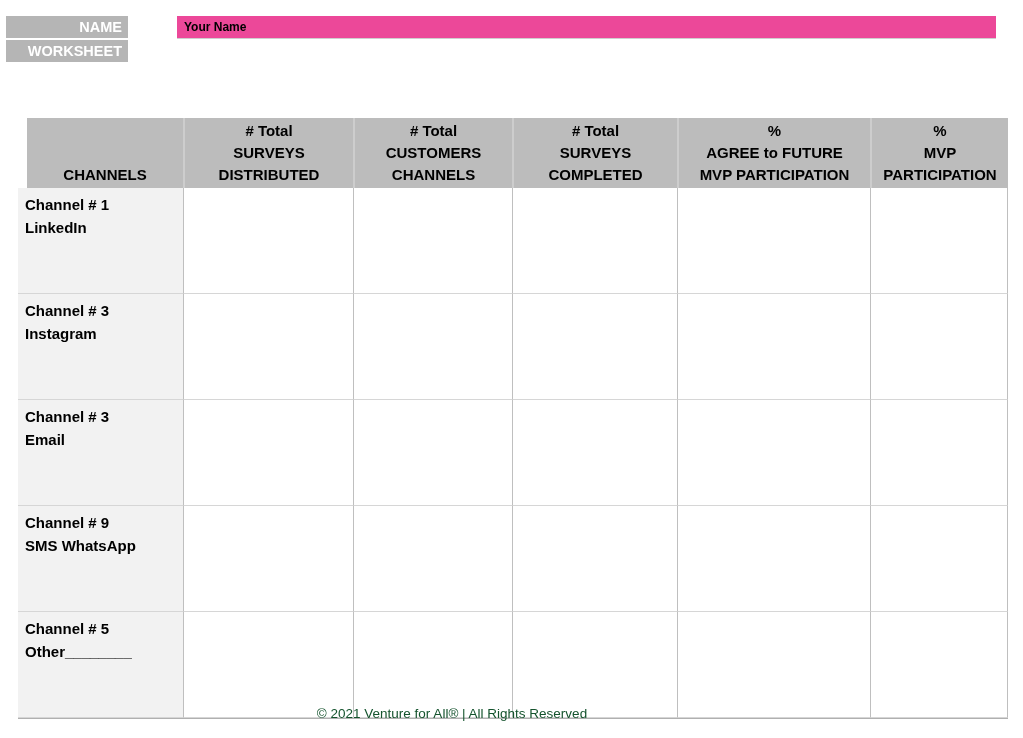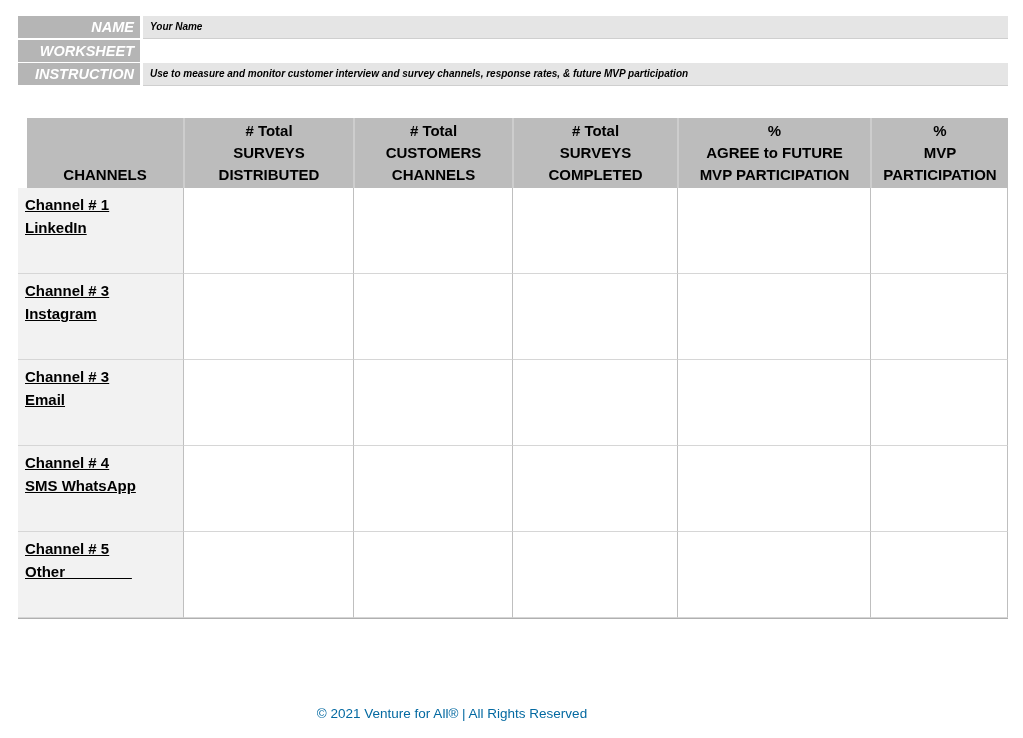--- a/index.html
+++ b/index.html
@@ -5,36 +5,36 @@
   html, body { margin: 0; padding: 0; }
   body {
     width: 1023px; height: 738px;
     background: #ffffff;
     font-family: "Liberation Sans", sans-serif;
     color: #000;
   }
   .page { position: relative; width: 1023px; height: 738px; overflow: hidden; background: #fff; }
 
   
-  .info { position: absolute; left: 18px; top: 16px; width: 990px; font-style: italic; }
+  .info { position: absolute; left: 6px; top: 16px; width: 990px; }
   .info-row { display: flex; margin-bottom: 1px; }
   .info-label {
     width: 122px; height: 22px; line-height: 22px;
     background: #b5b5b5; color: #ffffff;
     font-weight: bold; font-size: 14.5px;
     text-align: right; padding-right: 6px;
     box-sizing: border-box; flex: 0 0 122px;
   }
   .info-gap { width: 3px; flex: 0 0 3px; background: #ffffff; }
   .info-value {
     flex: 1; height: 22px; line-height: 22px;
-    background: #e5e5e5; color: #000;
-    font-weight: bold; font-size: 10px;
+    background: #ec4899; color: #000;
+    font-weight: bold; font-size: 12px;
     padding-left: 7px; border-bottom: 1px solid #cfcfcf;
-    white-space: nowrap; overflow: hidden;
+    white-space: nowrap; overflow: hidden; margin-left: 46px;
   }
 
   
   .table { position: absolute; left: 18px; top: 118px; width: 990px; }
   .thead { display: flex; height: 70px; }
   .th {
     background: #bcbcbc;
     display: flex; flex-direction: column;
     justify-content: flex-end; align-items: center;
     text-align: center;
@@ -44,62 +44,57 @@
   .th + .th { border-left: 2px solid #cdcdcd; }
   .c0 { width: 165px; }
   .c1 { width: 170px; }
   .c2 { width: 159px; }
   .c3 { width: 165px; }
   .c4 { width: 193px; }
   .c5 { width: 138px; }
   .th.c0 { border-left: 9px solid #ffffff; }
 
   .tbody { border-bottom: 1px solid #b0b0b0; }
-  .tr { display: flex; height: 86px; box-sizing: border-box; text-decoration: underline; }
+  .tr { display: flex; height: 106px; box-sizing: border-box; }
   .td-channel {
     background: #f2f2f2;
     font-weight: bold; font-size: 15px; line-height: 23px;
     padding: 5px 8px 0 7px;
     box-sizing: border-box;
     border-bottom: 1px solid #d6d6d6;
   }
   .td {
     background: #ffffff;
     box-sizing: border-box;
     border-left: 1px solid #bfbfbf;
     border-bottom: 1px solid #d6d6d6;
   }
   .td.last { border-right: 1px solid #bfbfbf; }
 
   
   .footer {
     position: absolute; left: 0; top: 706px; width: 904px;
     text-align: center;
-    color: #0369a1; font-size: 13.5px;
+    color: #14532d; font-size: 13.5px;
   }
 </style>
 </head>
 <body>
 
 <div class="page">
 
   <div class="info">
     <div class="info-row">
       <div class="info-label">NAME</div>
       <div class="info-gap"></div>
       <div class="info-value">Your Name</div>
     </div>
     <div class="info-row">
       <div class="info-label">WORKSHEET</div>
       <div class="info-gap"></div>
-    </div>
-    <div class="info-row">
-      <div class="info-label">INSTRUCTION</div>
-      <div class="info-gap"></div>
-      <div class="info-value">Use to measure and monitor customer interview and survey channels, response rates, &amp; future MVP participation</div>
     </div>
   </div>
 
   <div class="table">
     <div class="thead">
       <div class="th c0">
         <div>CHANNELS</div>
       </div>
       <div class="th c1">
         <div># Total</div>
@@ -157,21 +152,21 @@
           <div>Email</div>
         </div>
         <div class="td c1"></div>
         <div class="td c2"></div>
         <div class="td c3"></div>
         <div class="td c4"></div>
         <div class="td c5 last"></div>
       </div>
       <div class="tr">
         <div class="td-channel c0">
-          <div>Channel # 4</div>
+          <div>Channel # 9</div>
           <div>SMS WhatsApp</div>
         </div>
         <div class="td c1"></div>
         <div class="td c2"></div>
         <div class="td c3"></div>
         <div class="td c4"></div>
         <div class="td c5 last"></div>
       </div>
       <div class="tr">
         <div class="td-channel c0">

